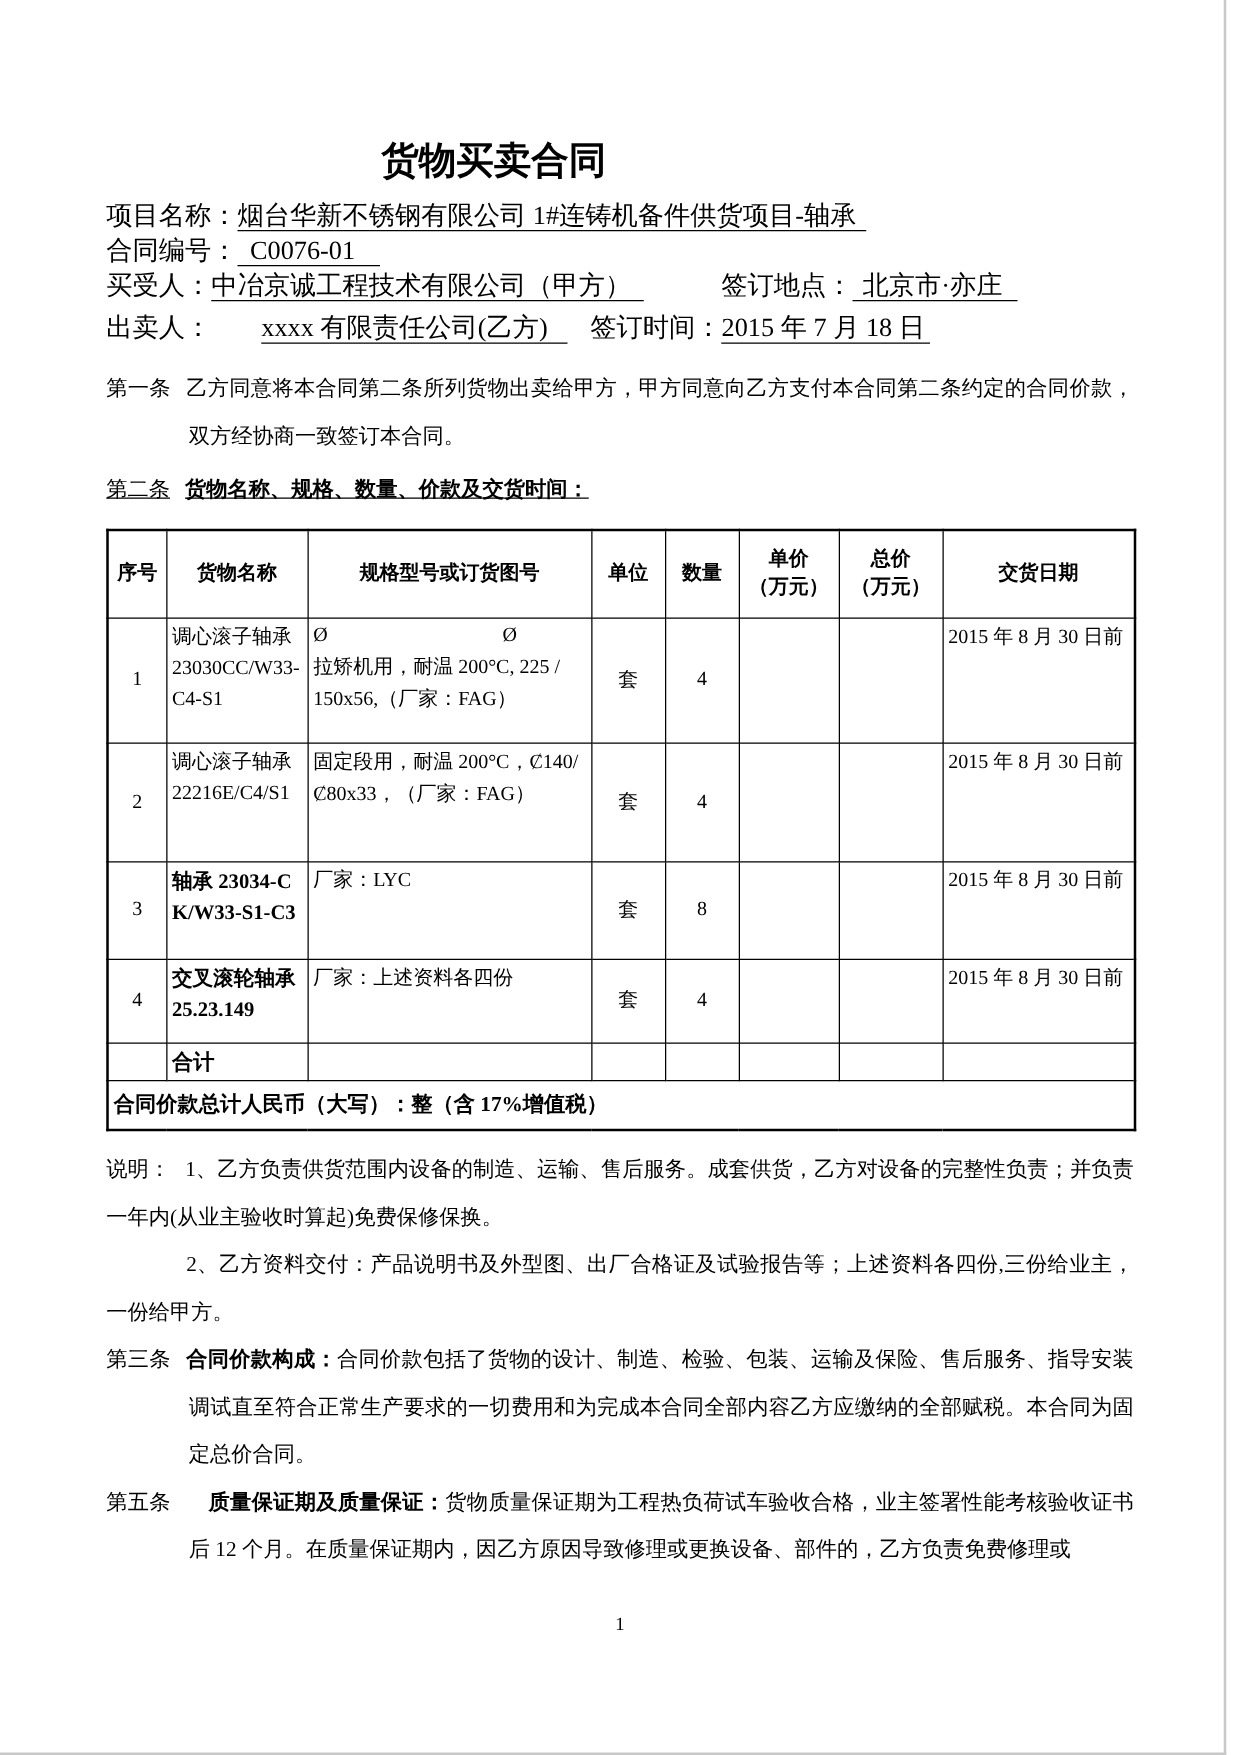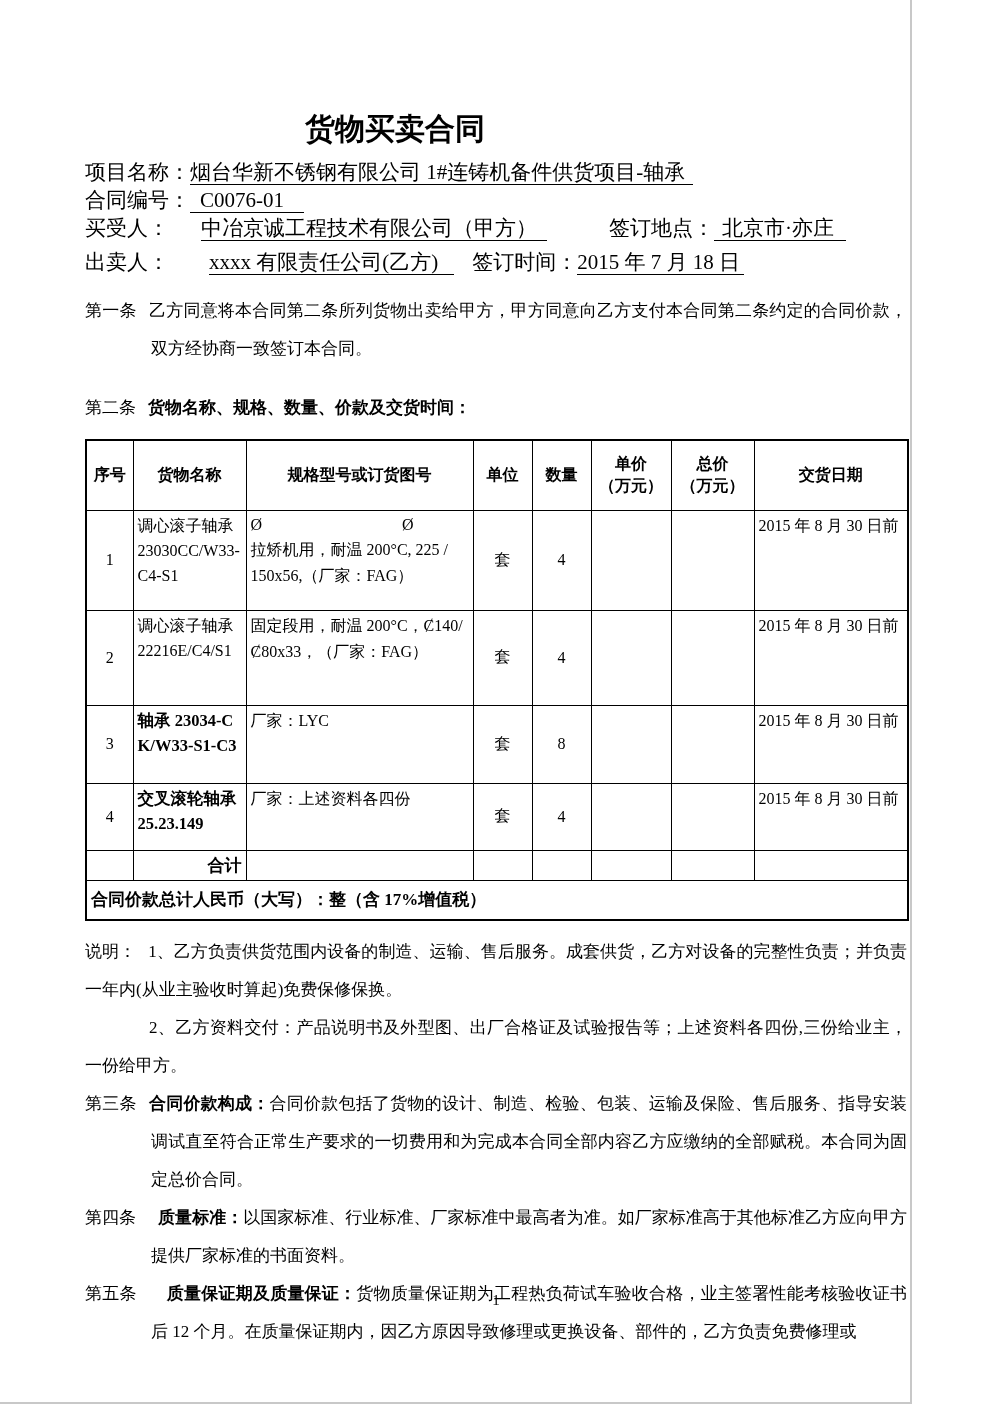--- a/index.html
+++ b/index.html
@@ -1,50 +1,50 @@
 <!DOCTYPE html>
 <html><head>
 <meta charset="utf-8">
 <style>
   html,body{margin:0;padding:0;background:#fff;}
   .page{
     position:relative;
-    width:912px;height:1404px;
+    width:981px;height:1404px;
     background:#fff;
     box-sizing:border-box;
     border-right:2px solid #c8c8c8;
     border-bottom:2px solid #c8c8c8;
     font-family:"Liberation Serif","DejaVu Serif",serif;
     color:#000;
     overflow:hidden;
   }
   .content{position:absolute;left:85px;top:108px;width:822px;}
   .doc-title{
     width:620px;text-align:center;
     font-size:30px;font-weight:bold;line-height:42px;
     margin:0 0 8px 0;
   }
   .hdr-line{font-size:21px;line-height:28px;white-space:nowrap;}
   .hdr-line.seller-line{margin-top:6px;}
   .u{border-bottom:1px solid #000;}
   .u-proj{padding-right:8px;}
   .u-cno{padding-left:10px;padding-right:20px;margin-top:18px;}
-  .u-buyer{padding-right:10px;margin-left:32px;}
+  .u-buyer{padding-right:10px;}
   .u-place{padding-left:8px;padding-right:12px;}
   .u-seller{padding-right:16px;margin-left:40px;}
   .u-time{padding-right:4px;}
   .sp-buyer{display:inline-block;width:62px;}
   .sp-seller{display:inline-block;width:18px;}
   .para{font-size:17px;line-height:38px;margin:0;text-align:justify;}
   .hang{padding-left:66px;text-indent:-66px;}
   .clause1{margin-top:16px;}
   .gap-s{display:inline-block;width:12px;}
   .gap-m{display:inline-block;width:22px;}
   .gap-l{display:inline-block;width:30px;}
-  .clause2-line{margin-top:26px;font-size:17px;line-height:28px;}
+  .clause2-line{margin-top:10px;font-size:17px;line-height:28px;text-decoration:underline;}
   .clause2-line b{font-size:17px;}
   .goods-table{
     border-collapse:collapse;
     margin-top:6px;
     table-layout:fixed;
     width:822px;
     border:2px solid #000;
     font-size:16px;
   }
   .goods-table td,.goods-table th{
@@ -64,21 +64,21 @@
   .c-no{text-align:center;vertical-align:middle;}
   .c-name{vertical-align:top;padding:4px 14px 2px 13px;line-height:25px;word-break:break-all;}
   .c-name.bold-name{font-weight:bold;font-size:16.5px;}
   .c-spec{vertical-align:top;padding:3px 8px 2px 11px;line-height:26px;}
   .sym-line{line-height:24px;}
   .sym-r{margin-left:140px;}
   .c-unit{text-align:center;vertical-align:middle;}
   .c-qty{text-align:center;vertical-align:middle;}
   .c-price{vertical-align:middle;}
   .c-date{vertical-align:top;padding:5px 6px 2px 9px;line-height:25px;}
-  .c-sub{font-weight:bold;text-align:right;vertical-align:middle;font-size:17px;}
+  .c-sub{font-weight:bold;text-align:left;vertical-align:middle;font-size:17px;}
   .c-total{font-weight:bold;vertical-align:middle;padding-left:8px;font-size:17px;}
   .notes-p1{margin-top:12px;}
   .notes-p2{text-indent:64px;}
   .pagenum{
     position:absolute;left:85px;top:1292px;width:822px;
     text-align:center;font-size:15px;
   }
 </style>
 </head>
 <body>
@@ -202,23 +202,20 @@
       <span>说明：</span><span class="gap-s"></span><span>1、乙方负责供货范围内设备的制造、运输、售后服务。成套供货，乙方对设备的完整性负责；并负责一年内(从业主验收时算起)免费保修保换。</span>
     </p>
     <p class="para notes-p2">
       <span>2、乙方资料交付：产品说明书及外型图、出厂合格证及试验报告等；上述资料各四份,三份给业主，一份给甲方。</span>
     </p>
 
     <p class="para hang">
       <span>第三条</span><span class="gap-s"></span><b>合同价款构成：</b><span>合同价款包括了货物的设计、制造、检验、包装、运输及保险、售后服务、指导安装调试直至符合正常生产要求的一切费用和为完成本合同全部内容乙方应缴纳的全部赋税。本合同为固定总价合同。</span>
     </p>
 
-    <p class="para hang">
-      <span>第四条</span><span class="gap-m"></span><b>质量标准：</b><span>以国家标准、行业标准、厂家标准中最高者为准。如厂家标准高于其他标准乙方应向甲方提供厂家标准的书面资料。</span>
-    </p>
 
     <p class="para hang">
       <span>第五条</span><span class="gap-l"></span><b>质量保证期及质量保证：</b><span>货物质量保证期为工程热负荷试车验收合格，业主签署性能考核验收证书后 12 个月。在质量保证期内，因乙方原因导致修理或更换设备、部件的，乙方负责免费修理或</span>
     </p>
 
   </div>
 
   <div class="pagenum">1</div>
 </div>
 

